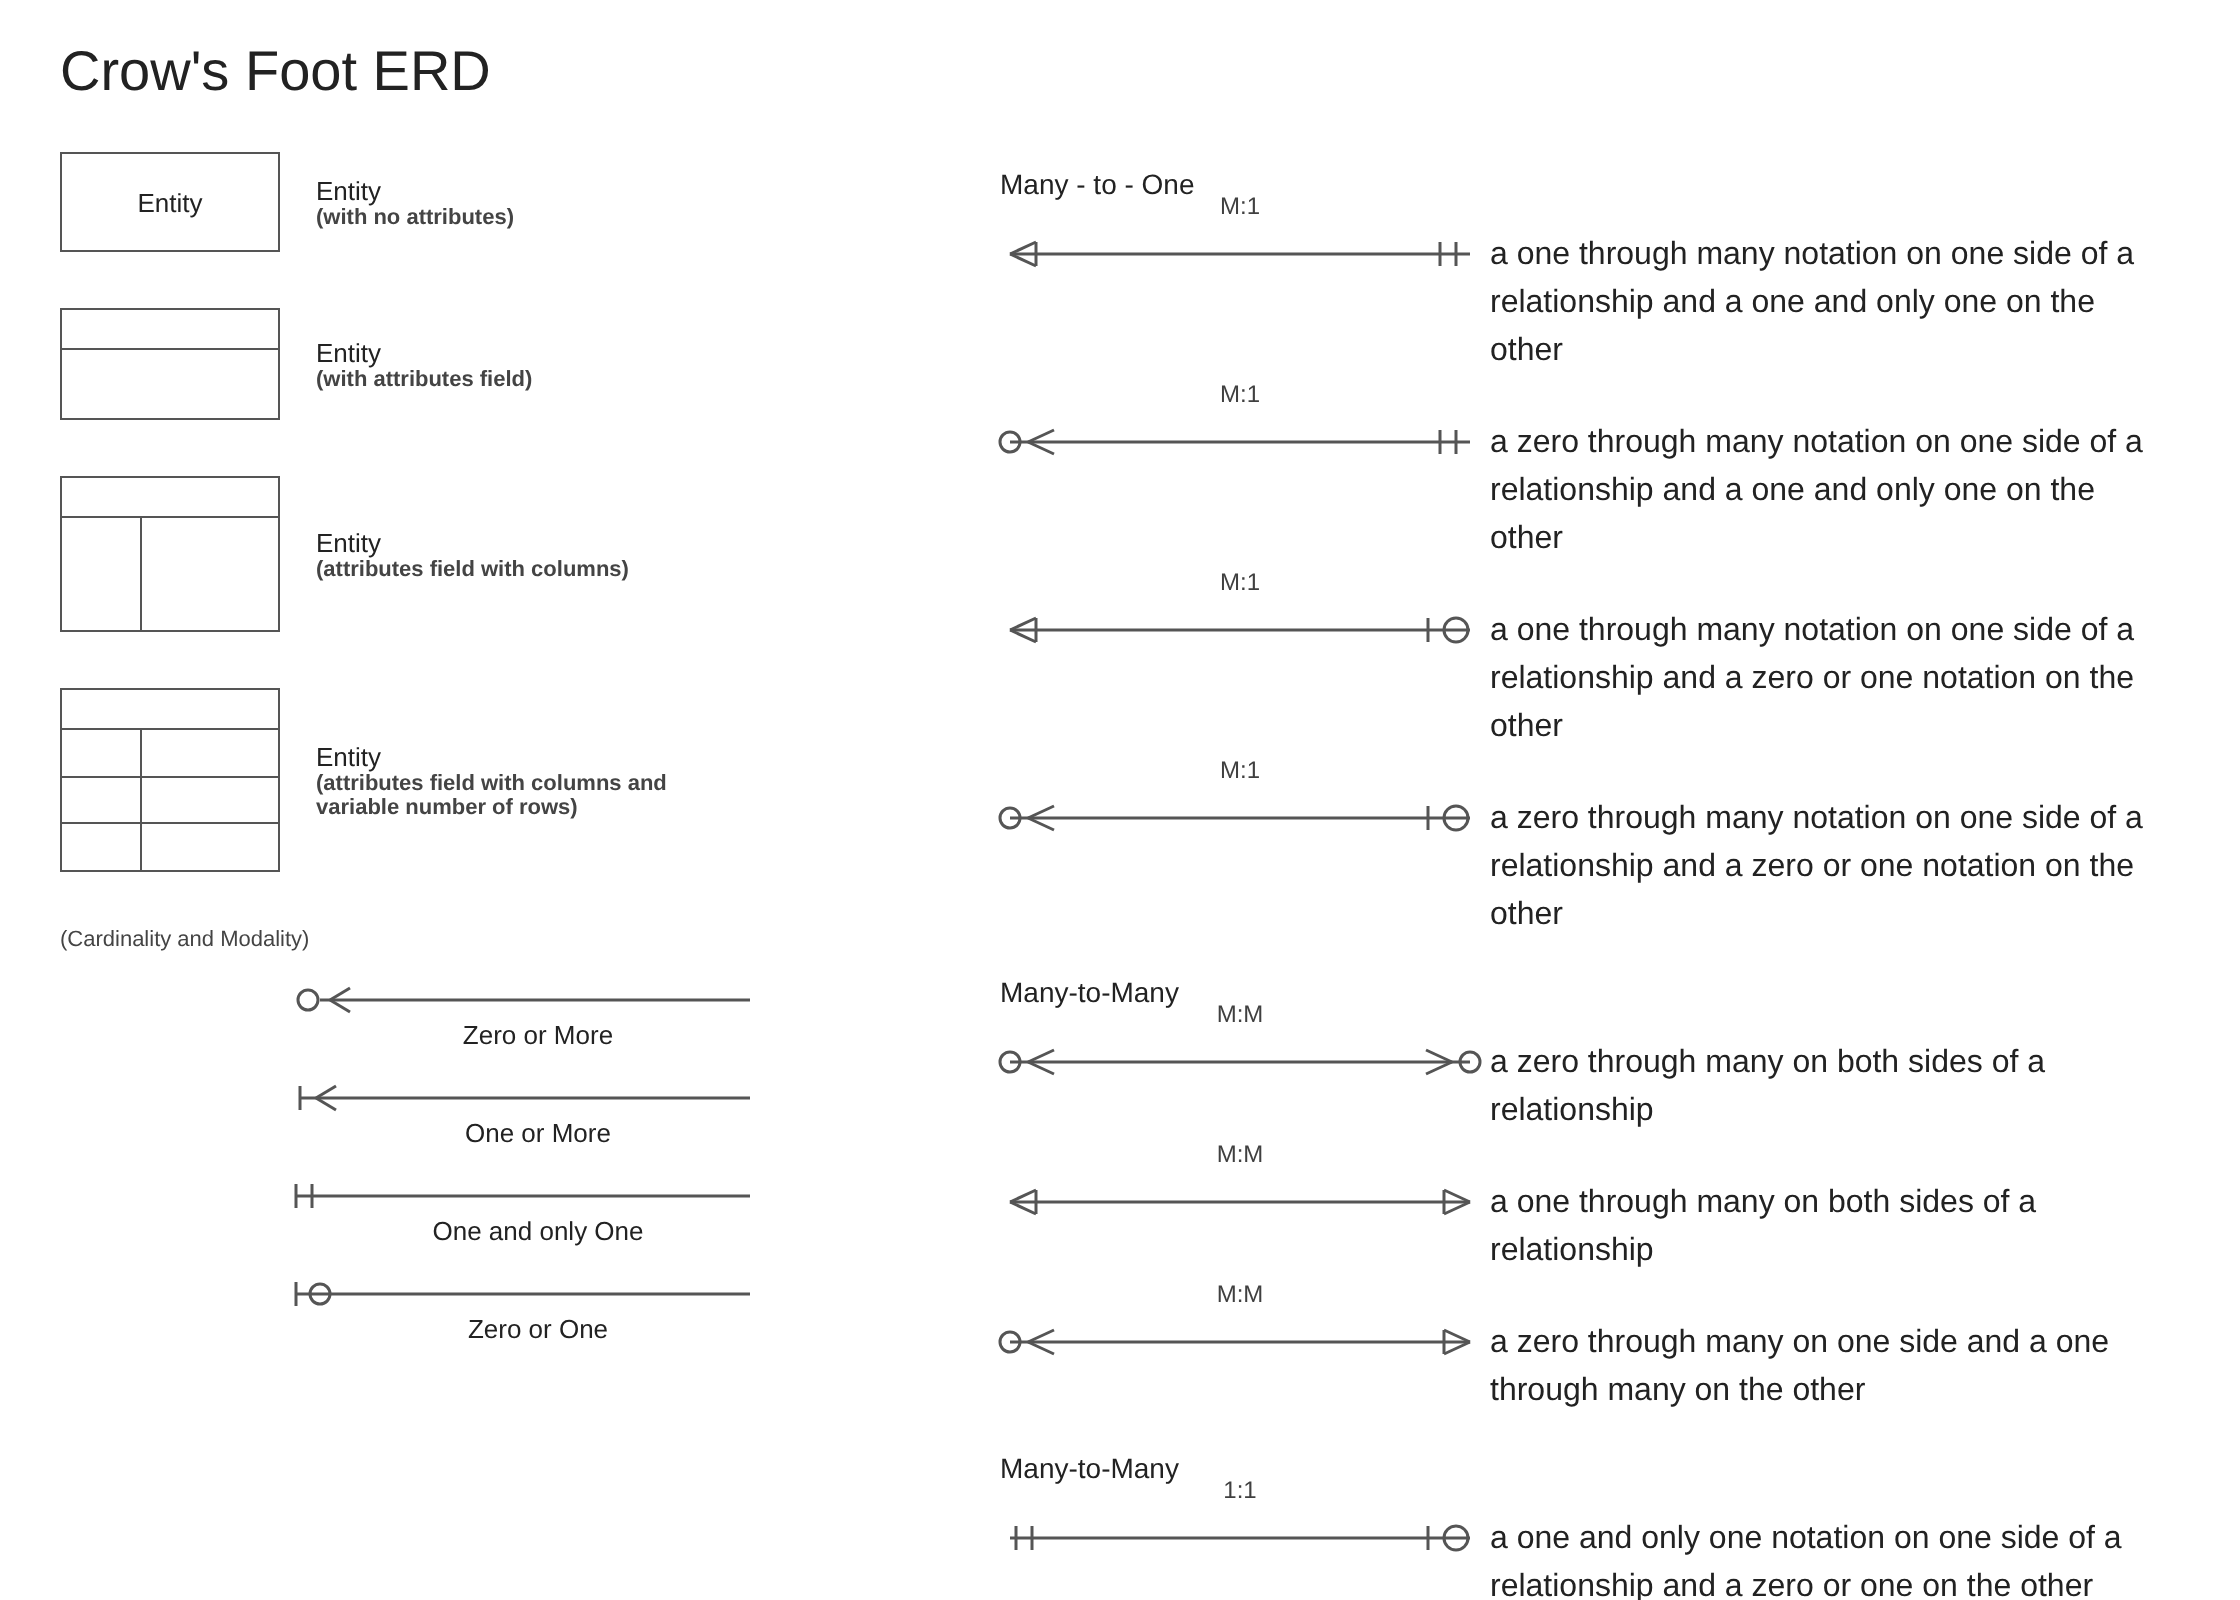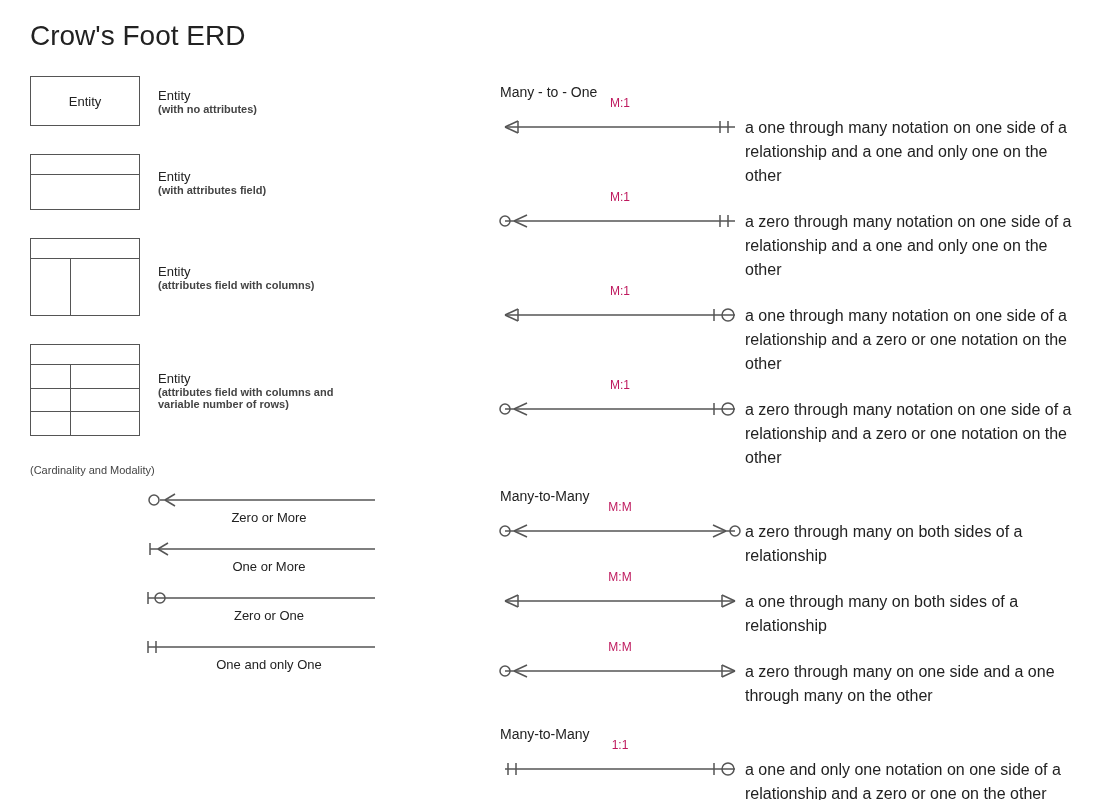--- a/index.html
+++ b/index.html
@@ -189,21 +189,21 @@
       width: 100%;
       height: 100%;
       overflow: visible;
     }
     .right-label-center {
       position: absolute;
       width: 100%;
       top: -16px;
       text-align: center;
       font-size: 12px;
-      color: #be185d;
+      color: #404040;
     }
     .right-desc {
       font-size: 16px;
       color: #222;
       margin-left: 5px;
       max-width: 340px;
       line-height: 1.5;
       padding-top: 4px;
     }
   </style>
@@ -311,37 +311,37 @@
           </svg>
         </div>
         <div class="notation-label">One or More</div>
       </div>
 
       <div class="notation-row">
         <div class="notation-line">
           <svg viewBox="0 0 240 20" xmlns="http://www.w3.org/2000/svg">
 
             <line x1="8" y1="4" x2="8" y2="16" stroke="#555" stroke-width="1.5"></line>
-            <circle cx="20" cy="10" r="5" fill="none" stroke="#555" stroke-width="1.5"></circle>
+            <line x1="16" y1="4" x2="16" y2="16" stroke="#555" stroke-width="1.5"></line>
             <line x1="8" y1="10" x2="235" y2="10" stroke="#555" stroke-width="1.5"></line>
           </svg>
         </div>
-        <div class="notation-label">Zero or One</div>
+        <div class="notation-label">One and only One</div>
       </div>
 
       <div class="notation-row">
         <div class="notation-line">
           <svg viewBox="0 0 240 20" xmlns="http://www.w3.org/2000/svg">
 
             <line x1="8" y1="4" x2="8" y2="16" stroke="#555" stroke-width="1.5"></line>
-            <line x1="16" y1="4" x2="16" y2="16" stroke="#555" stroke-width="1.5"></line>
+            <circle cx="20" cy="10" r="5" fill="none" stroke="#555" stroke-width="1.5"></circle>
             <line x1="8" y1="10" x2="235" y2="10" stroke="#555" stroke-width="1.5"></line>
           </svg>
         </div>
-        <div class="notation-label">One and only One</div>
+        <div class="notation-label">Zero or One</div>
       </div>
     </div>
   </div>
 
   <div class="right-panel">
 
     <div>
       <div class="right-section-title">Many - to - One</div>
 
       <div class="right-notation-row">

